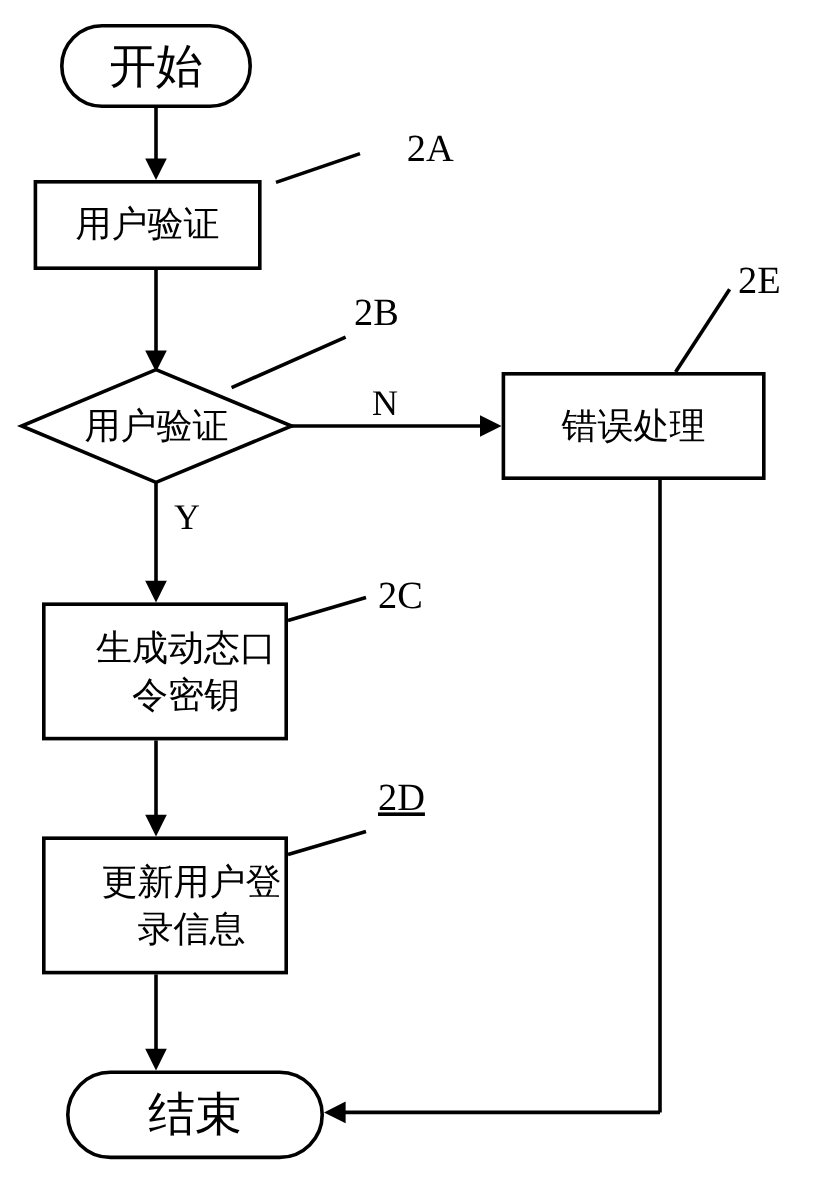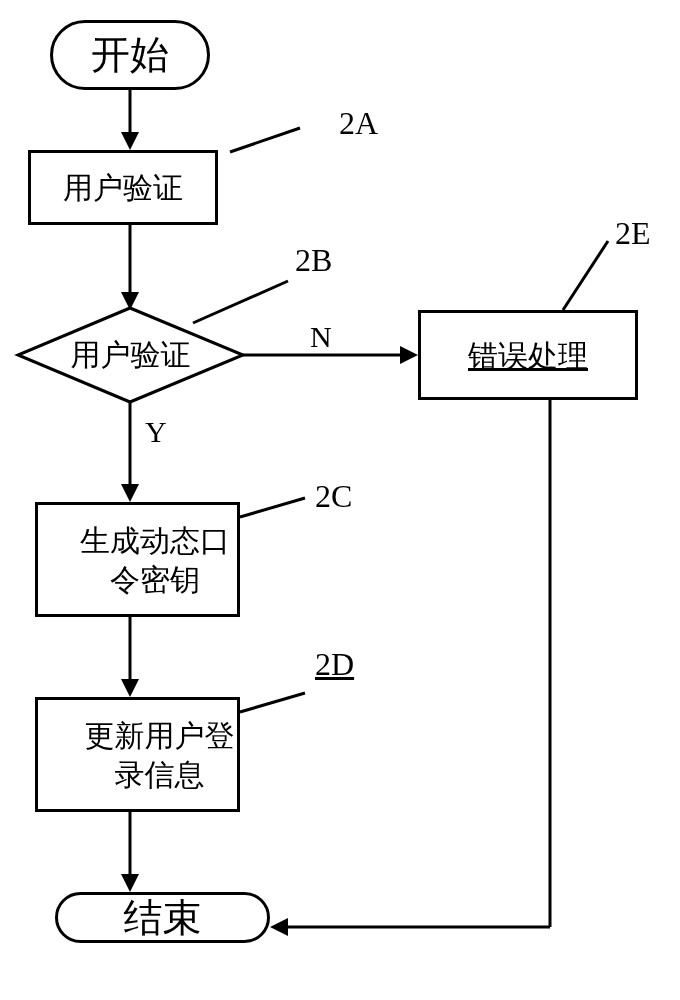--- a/index.html
+++ b/index.html
@@ -117,21 +117,21 @@
 
 <div class="flow-label" style="left: 310px; top: 320px;">
   <span>N</span>
 </div>
 
 <svg class="connector" style="left: 243px; top: 355px; width: 175px; height: 20px;">
   <line x1="0" y1="0" x2="165" y2="0" stroke="black" stroke-width="3"></line>
   <polygon points="175,0 157,-9 157,9" fill="black"></polygon>
 </svg>
 
-<div class="process" style="left: 418px; top: 310px; width: 220px; height: 90px; text-decoration: underline;">
+<div class="process" style="left: 418px; top: 310px; width: 220px; height: 90px;">
   <span>错误处理</span>
 </div>
 
 <svg class="connector" style="left: 563px; top: 238px; width: 50px; height: 75px;">
   <line x1="0" y1="72" x2="45" y2="3" stroke="black" stroke-width="3"></line>
 </svg>
 <div class="label" style="left: 615px; top: 215px;">
   <span>2E</span>
 </div>
 
@@ -169,21 +169,21 @@
 </svg>
 <div class="label" style="left: 315px; top: 646px; text-decoration: underline;">
   <span>2D</span>
 </div>
 
 <svg class="connector" style="left: 130px; top: 812px; width: 20px; height: 80px;">
   <line x1="0" y1="0" x2="0" y2="70" stroke="black" stroke-width="3"></line>
   <polygon points="0,80 -9,62 9,62" fill="black"></polygon>
 </svg>
 
-<div class="terminator" style="left: 55px; top: 892px; width: 215px; height: 51px; justify-content: center;">
+<div class="terminator" style="left: 55px; top: 892px; width: 215px; height: 74px; justify-content: center;">
   <span>结束</span>
 </div>
 
 <svg class="connector" style="left: 270px; top: 400px; width: 290px; height: 540px;">
   <line x1="280" y1="0" x2="280" y2="527" stroke="black" stroke-width="3"></line>
   <line x1="280" y1="527" x2="12" y2="527" stroke="black" stroke-width="3"></line>
   <polygon points="0,527 18,518 18,536" fill="black"></polygon>
 </svg>
 
 </body></html>

